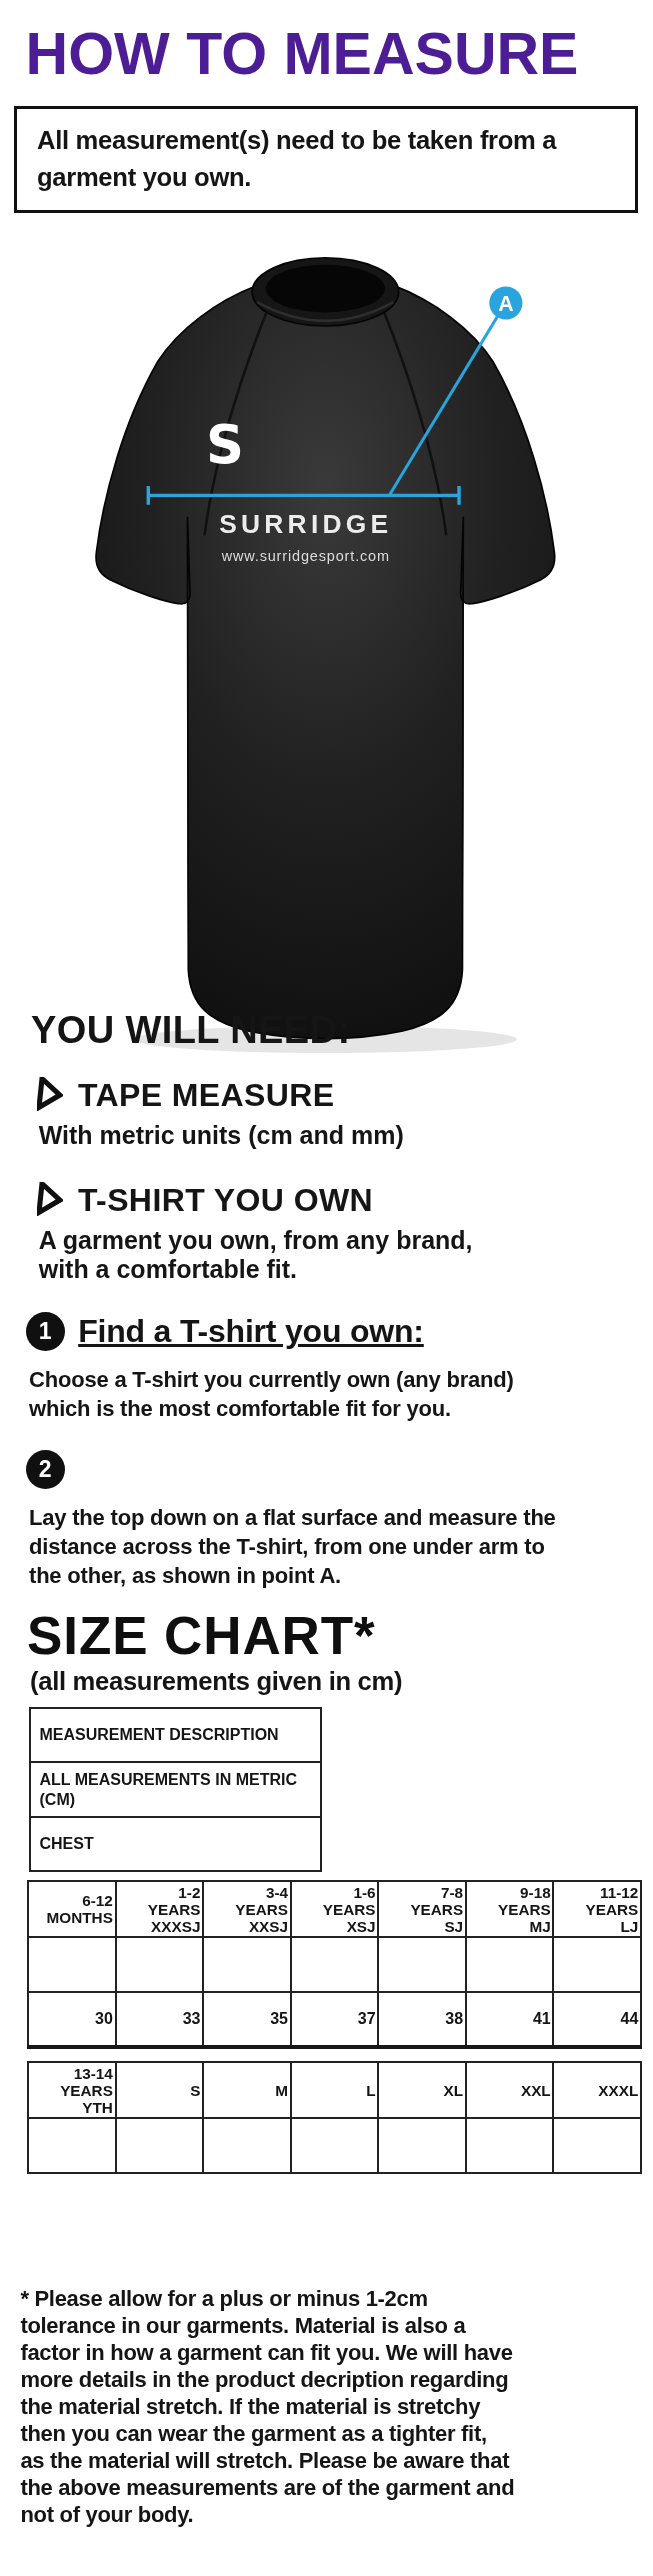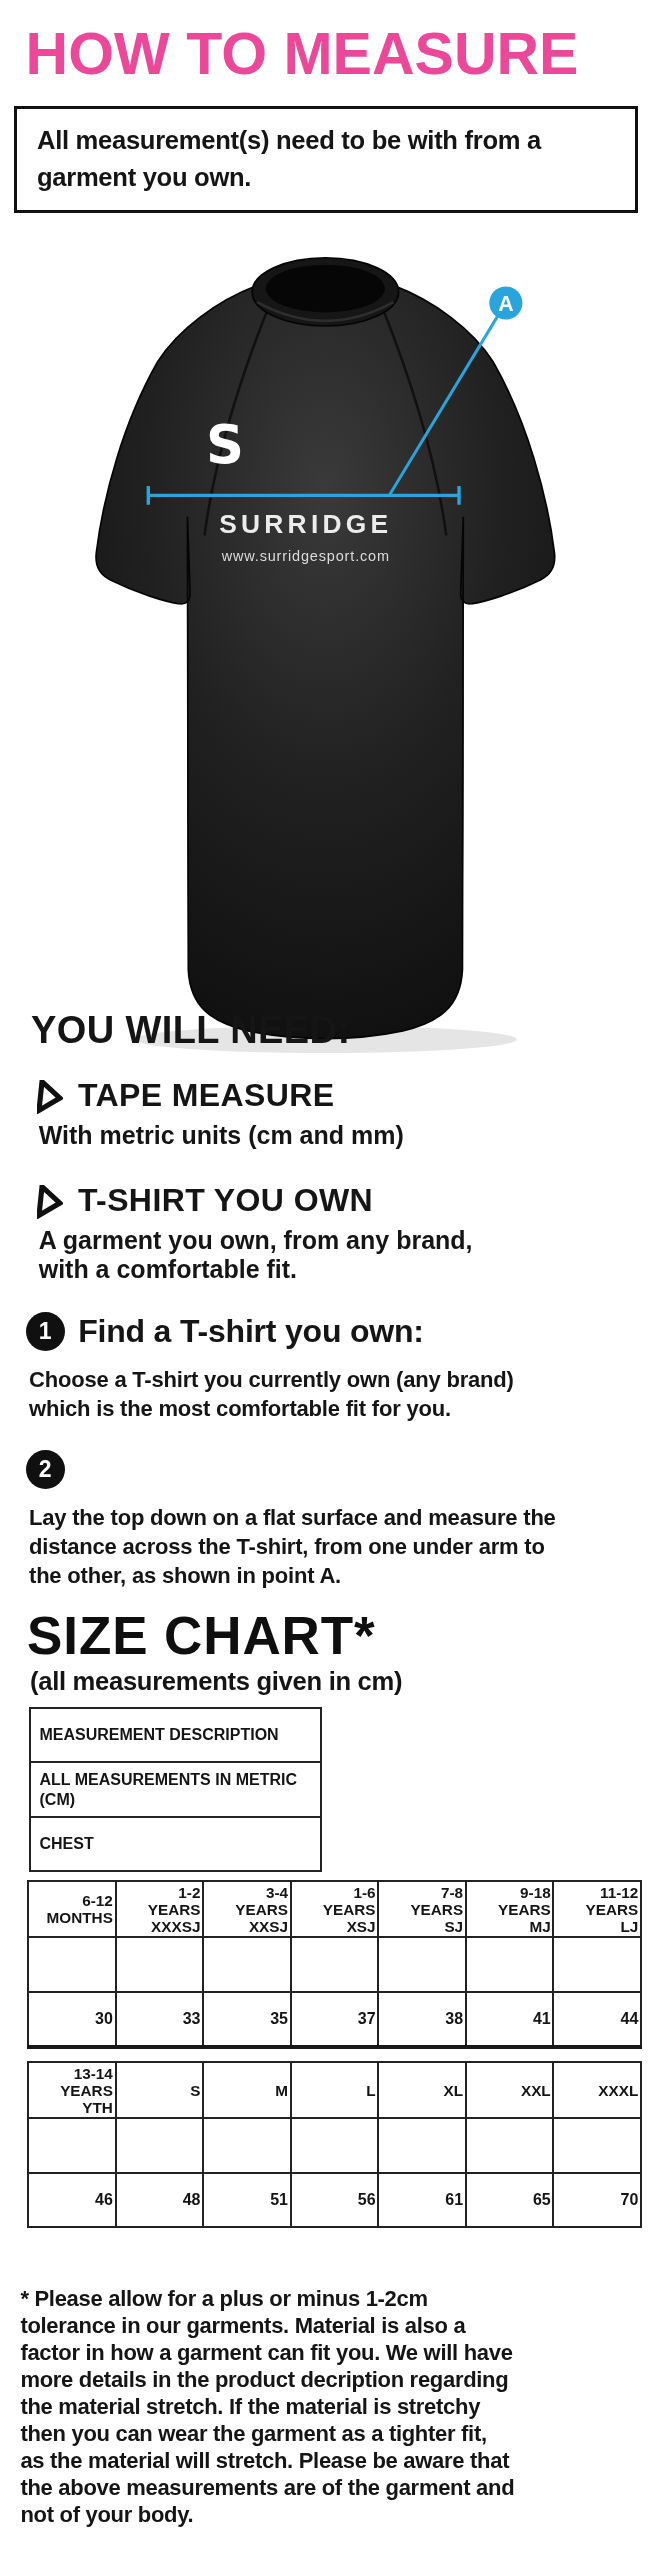--- a/index.html
+++ b/index.html
@@ -4,47 +4,47 @@
 <style>
   html,body{margin:0;padding:0;background:#ffffff;}
   #page{
     position:relative;width:653px;height:2576px;background:#ffffff;
     font-family:"Liberation Sans",sans-serif;color:#151515;overflow:hidden;
   }
   .pre{white-space:pre-line;}
   .abs{position:absolute;}
 
   
-  .h1{left:25.6px;top:20.4px;font-size:59px;font-weight:bold;letter-spacing:0px;color:#ec4899;}
+  .h1{left:25.6px;top:20.4px;font-size:59px;font-weight:bold;letter-spacing:0px;color:#4c1d95;}
   .note-box{
     left:13.6px;top:106px;width:624px;box-sizing:border-box;border:3.4px solid #111;
     padding:12.8px 17px 14.5px 20.4px;
   }
   .note-text{font-size:25.6px;font-weight:bold;line-height:37px;letter-spacing:-0.3px;}
 
   
   .figure{left:87px;top:254px;width:481px;height:814px;}
   .brand-wordmark{font-weight:bold;letter-spacing:5px;}
   .point-a-label{font-weight:bold;}
 
   
   .ywn-heading{left:31px;top:1009px;font-size:38px;font-weight:bold;letter-spacing:0.4px;}
   .need-item{left:37px;}
-  .need-item .row{display:flex;align-items:flex-end;gap:15.3px;}
+  .need-item .row{display:flex;align-items:flex-start;gap:15.3px;}
   .need-title{font-size:32px;font-weight:bold;letter-spacing:0.4px;}
   .need-desc{font-size:25px;font-weight:bold;margin-top:6.8px;margin-left:1.7px;line-height:29px;}
   .tri-icon{width:25.6px;height:34px;flex:0 0 auto;}
 
   
   .step{left:25.6px;display:flex;align-items:center;gap:13.6px;}
   .step-badge{
     width:39px;height:39px;border-radius:50%;background:#101010;color:#fff;
     display:flex;align-items:center;justify-content:center;font-size:23px;font-weight:bold;flex:0 0 auto;
   }
-  .step-title{font-size:32px;font-weight:bold;letter-spacing:-0.2px;}
+  .step-title{font-size:32px;font-weight:bold;letter-spacing:-0.2px;text-decoration:underline;}
   .step-desc{left:29px;font-size:22px;font-weight:bold;line-height:29px;letter-spacing:-0.2px;}
 
   
   .sc-heading{left:27px;top:1605px;font-size:53px;font-weight:bold;letter-spacing:0.9px;color:#0f0f0f;}
   .sc-sub{left:30px;top:1667px;font-size:25.6px;font-weight:bold;letter-spacing:-0.3px;}
 
   table{border-collapse:collapse;table-layout:fixed;}
   .desc-table{left:29px;top:1707px;width:293px;}
   .desc-table td{
     border:2.1px solid #222;height:49px;padding:1.7px 6.8px 1.7px 8.5px;
@@ -67,21 +67,21 @@
     line-height:27px;letter-spacing:-0.3px;}
 </style>
 </head>
 <body>
 
 <div id="page">
 
   <div class="abs h1">HOW TO MEASURE</div>
 
   <div class="abs note-box">
-    <div class="note-text pre">All measurement(s) need to be with from a
+    <div class="note-text pre">All measurement(s) need to be taken from a
 garment you own.</div>
   </div>
 
   <svg class="abs figure" viewBox="0 0 565 955">
     <defs>
       <radialGradient id="sg" cx="50%" cy="28%" r="85%">
         <stop offset="0" stop-color="#3a3a3a"></stop>
         <stop offset="0.45" stop-color="#212121"></stop>
         <stop offset="1" stop-color="#0b0b0b"></stop>
       </radialGradient>
@@ -227,29 +227,20 @@
     </tr>
     <tr>
       <td class="empty"></td>
           <td class="empty"></td>
           <td class="empty"></td>
           <td class="empty"></td>
           <td class="empty"></td>
           <td class="empty"></td>
           <td class="empty"></td>
     </tr>
-    <tr>
-      <td class="val">46</td>
-      <td class="val">48</td>
-      <td class="val">51</td>
-      <td class="val">56</td>
-      <td class="val">61</td>
-      <td class="val">65</td>
-      <td class="val">70</td>
-    </tr>
   </tbody>
     </table>
 
   <div class="abs footnote pre">* Please allow for a plus or minus 1-2cm
 tolerance in our garments. Material is also a
 factor in how a garment can fit you. We will have
 more details in the product decription regarding
 the material stretch. If the material is stretchy
 then you can wear the garment as a tighter fit,
 as the material will stretch. Please be aware that

